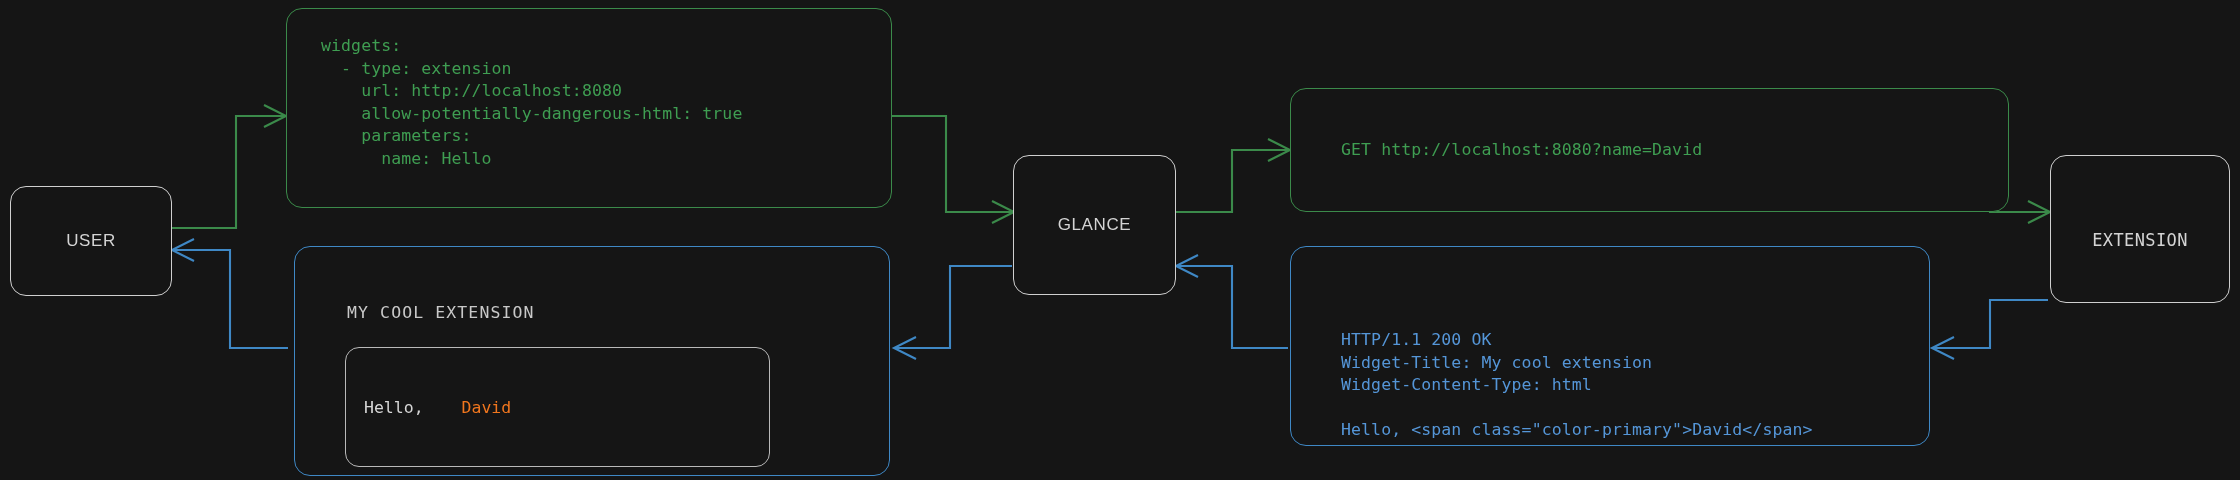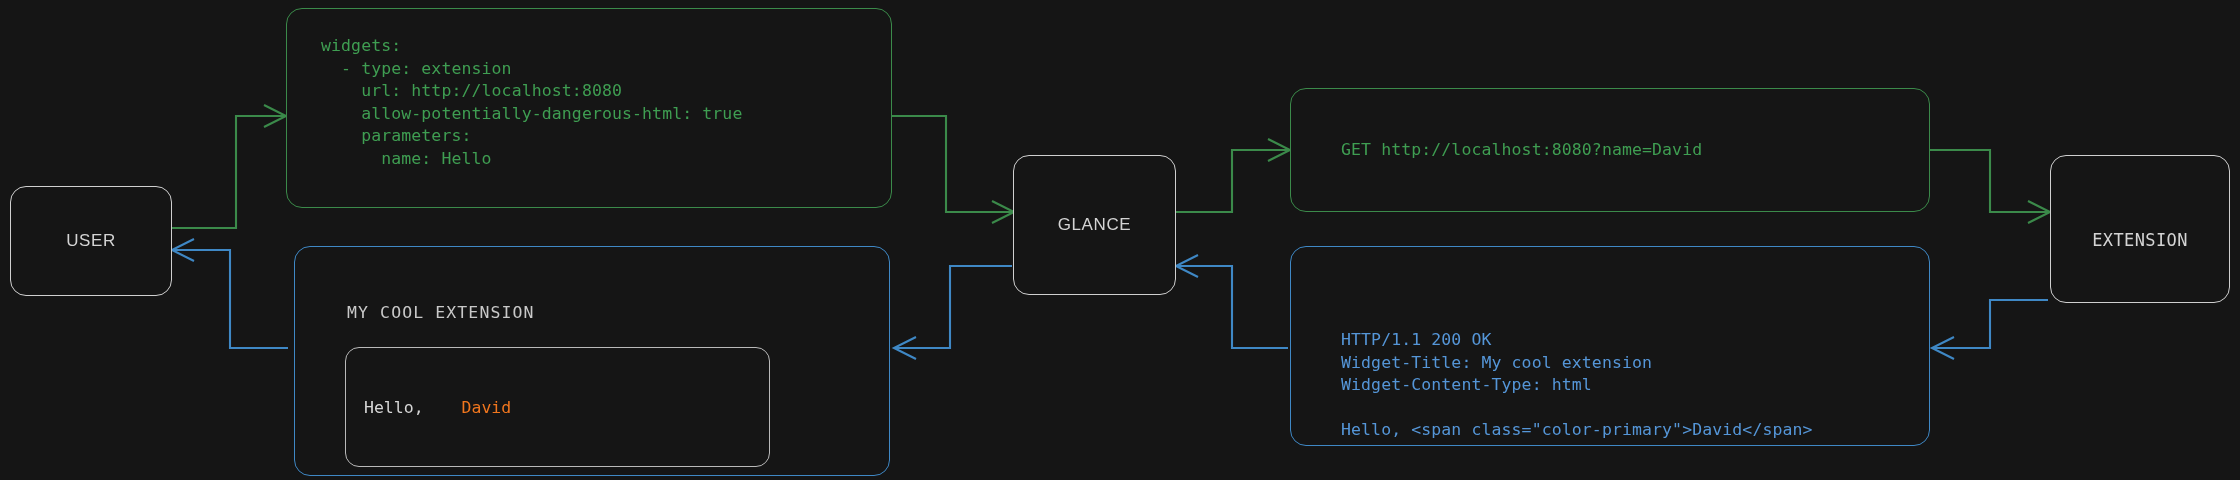--- a/index.html
+++ b/index.html
@@ -163,21 +163,21 @@
 
   <div class="panel green" style="left:286px; top:8px; width:606px; height:200px;">
     <div class="code green" style="position:absolute; left:34px; top:26px;">widgets:
   - type: extension
     url: http://localhost:8080
     allow-potentially-dangerous-html: true
     parameters:
       name: Hello</div>
   </div>
 
-  <div class="panel green" style="left:1290px; top:88px; width:640px; height:124px;">
+  <div class="panel green" style="left:1290px; top:88px; width:719px; height:124px;">
     <div class="code green" style="position:absolute; left:50px; top:50px;">GET http://localhost:8080?name=David</div>
   </div>
 
   <div class="panel blue" style="left:1290px; top:246px; width:640px; height:200px;">
     <div class="code blue" style="position:absolute; left:50px; top:42px;margin-top:40px;">HTTP/1.1 200 OK
 Widget-Title: My cool extension
 Widget-Content-Type: html
 
 Hello, &lt;span class="color-primary"&gt;David&lt;/span&gt;</div>
   </div>

